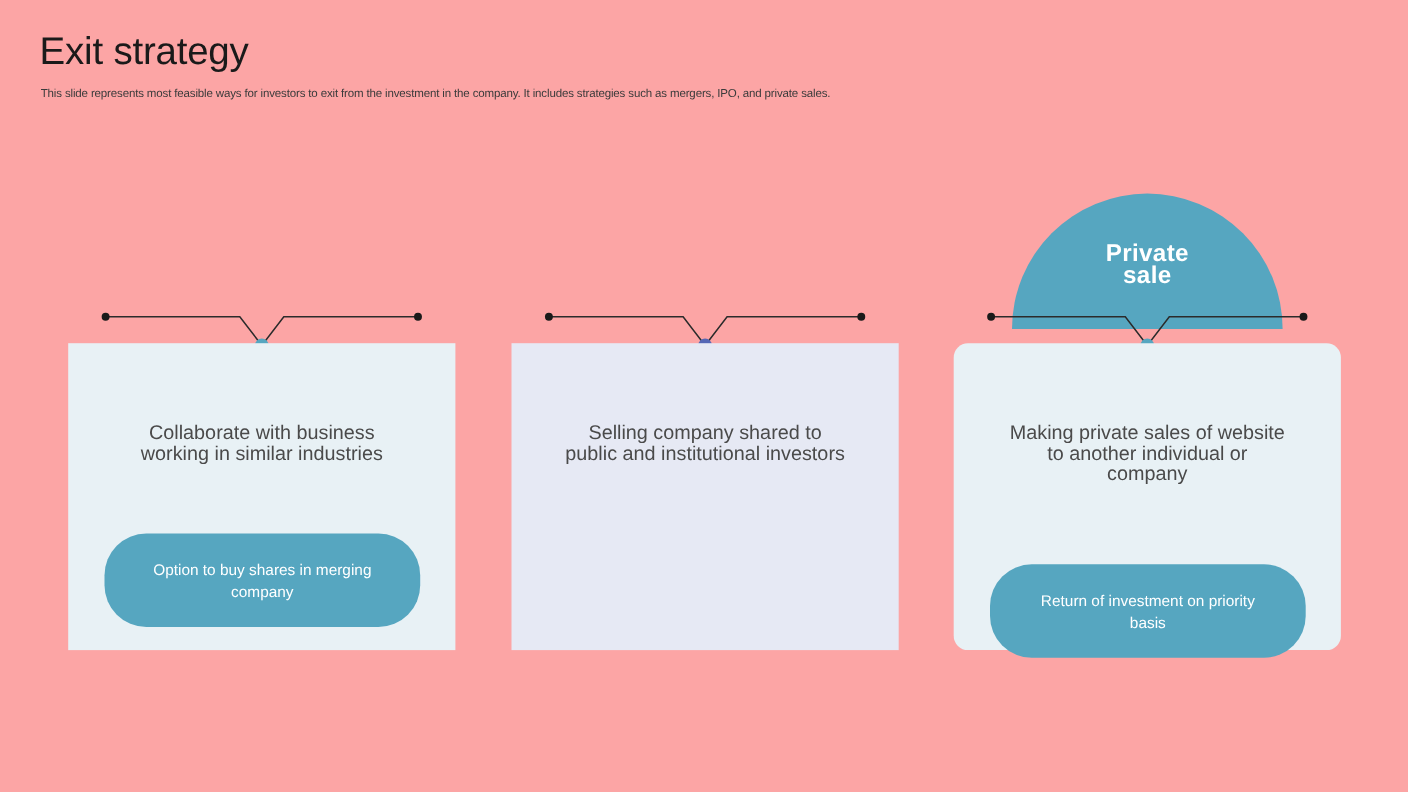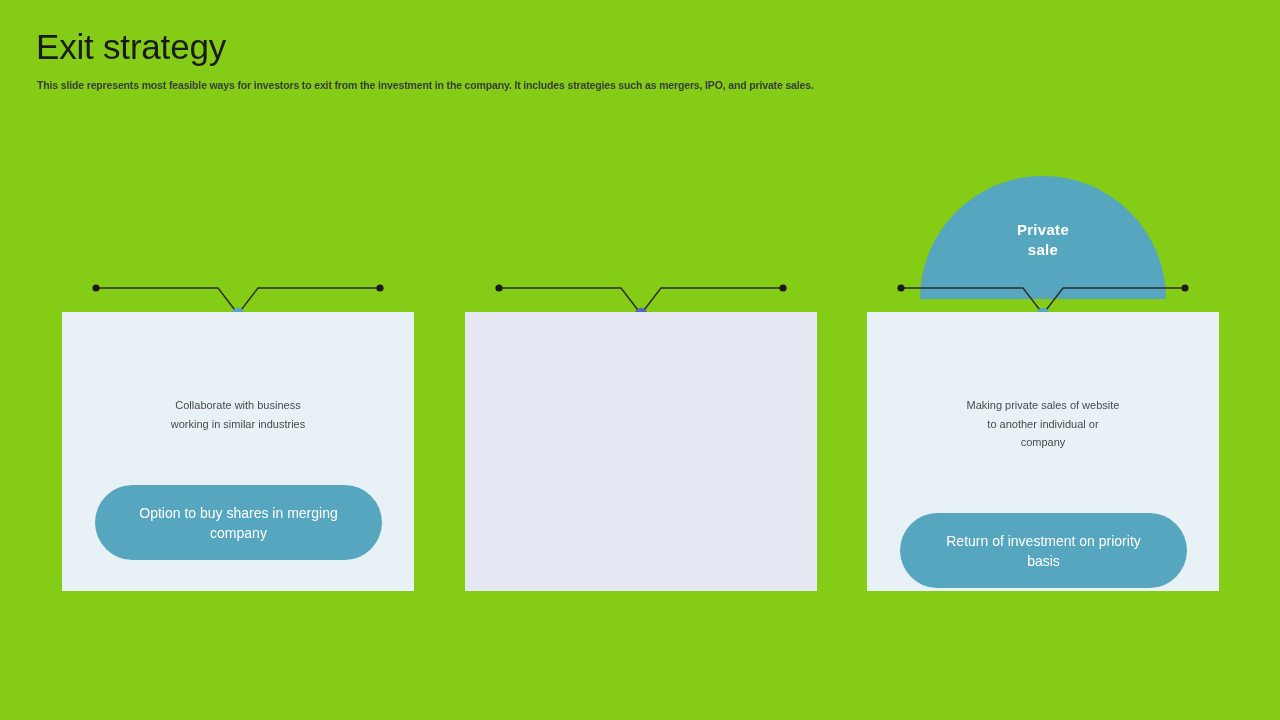--- a/index.html
+++ b/index.html
@@ -10,41 +10,41 @@
     width: 1280px;
     height: 720px;
     background: #ffffff;
     font-family: "Liberation Sans", sans-serif;
     overflow: hidden;
   }
   .slide {
     position: relative;
     width: 1280px;
     height: 720px;
-    background: #84cc16;
+    background: #fca5a5;
   }
 
   
   .page-title {
     position: absolute;
     left: 36px;
     top: 26px;
     font-size: 35px;
     font-weight: 400;
     color: #1a1a1a;
     letter-spacing: -0.2px;
     line-height: 42px;
     white-space: nowrap;
   }
   .page-subtitle {
     position: absolute;
     left: 37px;
     top: 79px;
     font-size: 10.5px;
-    font-weight: 700;
+    font-weight: 400;
     color: #3b3b3b;
     letter-spacing: -0.15px;
     white-space: nowrap;
   }
 
   
   .columns {
     position: absolute;
     left: 0;
     top: 0;
@@ -71,21 +71,21 @@
     border-radius: 123px 123px 0 0;
     overflow: hidden;
   }
   .dome-label {
     position: absolute;
     left: 0;
     right: 0;
     bottom: 38px;
     text-align: center;
     color: #ffffff;
-    font-size: 15px;
+    font-size: 22px;
     font-weight: bold;
     line-height: 20px;
     letter-spacing: 0.3px;
     white-space: pre-line;
   }
   .dome-label.two-line {
     bottom: 39px;
   }
 
   
@@ -107,34 +107,33 @@
     top: 312px;
     width: 352px;
     height: 279px;
   }
   .panel-text {
     position: absolute;
     left: 16px;
     right: 16px;
     top: 72px;
     text-align: center;
-    font-size: 11px;
+    font-size: 18px;
     line-height: 18.5px;
     color: #4a4a4a;
     white-space: pre-line;
-    margin-top: 12px;
   }
 
   
   .pill {
     position: absolute;
     left: 33px;
     top: 173px;
     width: 287px;
-    height: 75px;
+    height: 85px;
     border-radius: 38px;
     display: flex;
     align-items: center;
     justify-content: center;
   }
   .pill-text {
     text-align: center;
     color: #ffffff;
     font-size: 14px;
     line-height: 20px;
@@ -182,41 +181,43 @@
       <div class="connector">
         <svg width="296" height="46" viewBox="0 0 296 46">
           <polyline points="6,10 128,10 148,36 168,10 290,10" fill="none" stroke="#2b2b2b" stroke-width="1.4"></polyline>
           <circle cx="6" cy="10" r="3.6" fill="#1a1a1a"></circle>
           <circle cx="290" cy="10" r="3.6" fill="#1a1a1a"></circle>
           <circle cx="148" cy="36" r="6.2" fill="#5567b5"></circle>
         </svg>
       </div>
 
       <div class="panel" style="background: rgb(230, 233, 244);">
+        <div class="panel-text">Selling company shared to
+public and institutional investors</div>
 
       </div>
     </div>
 
     <div class="column col-2">
 
       <div class="dome" style="background: rgb(86, 166, 192);">
         <div class="dome-label two-line">Private
 sale</div>
       </div>
 
       <div class="connector">
         <svg width="296" height="46" viewBox="0 0 296 46">
           <polyline points="6,10 128,10 148,36 168,10 290,10" fill="none" stroke="#2b2b2b" stroke-width="1.4"></polyline>
           <circle cx="6" cy="10" r="3.6" fill="#1a1a1a"></circle>
           <circle cx="290" cy="10" r="3.6" fill="#1a1a1a"></circle>
           <circle cx="148" cy="36" r="6.2" fill="#56a6c0"></circle>
         </svg>
       </div>
 
-      <div class="panel" style="background: rgb(232, 241, 245);">
+      <div class="panel" style="background: rgb(232, 241, 245); border-radius: 13px;">
         <div class="panel-text">Making private sales of website
 to another individual or
 company</div>
 
         <div class="pill" style="background: rgb(86, 166, 192); margin-top: 28px;">
           <span class="pill-text">Return of investment  on priority
 basis</span>
         </div>
       </div>
     </div>

